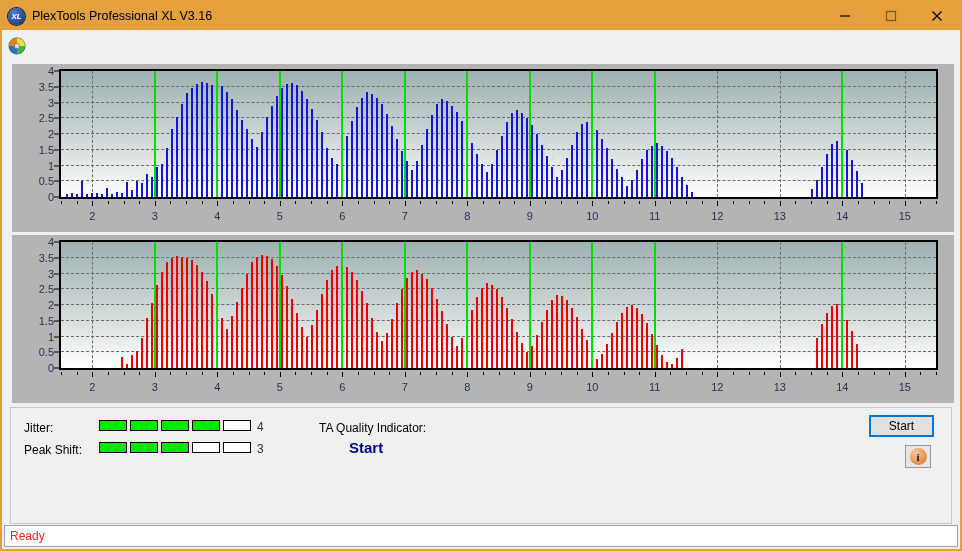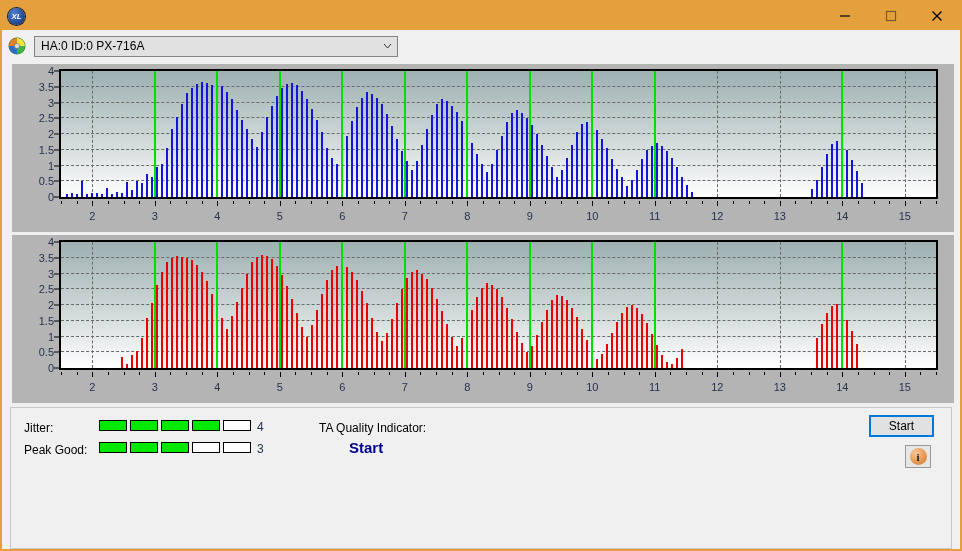--- a/index.html
+++ b/index.html
@@ -319,20 +319,21 @@
     color: #ff2020;
   }
 </style>
 </head>
 <body>
 
 <div class="window">
 
   <div class="titlebar">
     <div class="app-icon">XL</div>
+    <div class="title-text">PlexTools Professional XL V3.16</div>
     <div class="win-controls">
       <div class="win-btn">
         <svg width="12" height="12" viewBox="0 0 12 12">
             <line x1="1" y1="6" x2="11" y2="6" stroke="#000" stroke-width="1.2"></line>
           </svg>
       </div>
       <div class="win-btn">
         <svg width="12" height="12" viewBox="0 0 12 12">
             <rect x="1.5" y="1.5" width="9" height="9" fill="none" stroke="#7a5a22" stroke-width="1.2"></rect>
           </svg>
@@ -349,26 +350,20 @@
 
   <div class="toolbar">
     <svg class="disc-icon" viewBox="0 0 18 18">
       <circle cx="9" cy="9" r="8.5" fill="#2a6a2a"></circle>
       <path d="M9 1 A8 8 0 0 1 17 9 L9 9 Z" fill="#f2e43a"></path>
       <path d="M17 9 A8 8 0 0 1 9 17 L9 9 Z" fill="#3ab54a"></path>
       <path d="M9 17 A8 8 0 0 1 1 9 L9 9 Z" fill="#2f6ec4"></path>
       <path d="M1 9 A8 8 0 0 1 9 1 L9 9 Z" fill="#e0812a"></path>
       <circle cx="9" cy="9" r="2.6" fill="#dcdcdc" stroke="#666" stroke-width="0.6"></circle>
     </svg>
-    <div class="combo combo-drive">
-      <span>HA:0 ID:0  PX-716A</span>
-      <svg class="chev" viewBox="0 0 9 6">
-          <path d="M1 1 L4.5 5 L8 1" fill="none" stroke="#333" stroke-width="1"></path>
-        </svg>
-    </div>
   </div>
 
   <div class="charts">
     <div class="chart-panel">
       <div class="yaxis-holder" id="y0">
           <div class="ytick" style="top: 128px;">0</div>
           <div class="ytick-mark" style="top: 128px; left: -5px;"></div>
           <div class="ytick" style="top: 112.25px;">0.5</div>
           <div class="ytick-mark" style="top: 112.25px; left: -5px;"></div>
           <div class="ytick" style="top: 96.5px;">1</div>
@@ -893,33 +888,36 @@
     <div class="label-jitter">Jitter:</div>
     <div class="meter jitter" id="meter-jitter">
         <div class="seg on" style="background: rgb(0, 232, 0);"></div>
         <div class="seg on" style="background: rgb(0, 232, 0);"></div>
         <div class="seg on" style="background: rgb(0, 232, 0);"></div>
         <div class="seg on" style="background: rgb(0, 232, 0);"></div>
         <div class="seg"></div>
       </div>
     <div class="meter-val jitter">4</div>
 
-    <div class="label-peak">Peak Good:</div>
+    <div class="label-peak">Peak Shift:</div>
     <div class="meter peak" id="meter-peak">
         <div class="seg on" style="background: rgb(0, 232, 0);"></div>
         <div class="seg on" style="background: rgb(0, 232, 0);"></div>
         <div class="seg on" style="background: rgb(0, 232, 0);"></div>
         <div class="seg"></div>
         <div class="seg"></div>
       </div>
     <div class="meter-val peak">3</div>
 
     <div class="ta-label">TA Quality Indicator:</div>
     <div class="ta-value">Start</div>
 
     <div class="start-btn">Start</div>
     <div class="info-btn">
       <div class="info-circle">i</div>
     </div>
   </div>
 
+  <div class="statusbar">
+    <div class="status-text">Ready</div>
+  </div>
 
 </div>
 
 </body></html>

